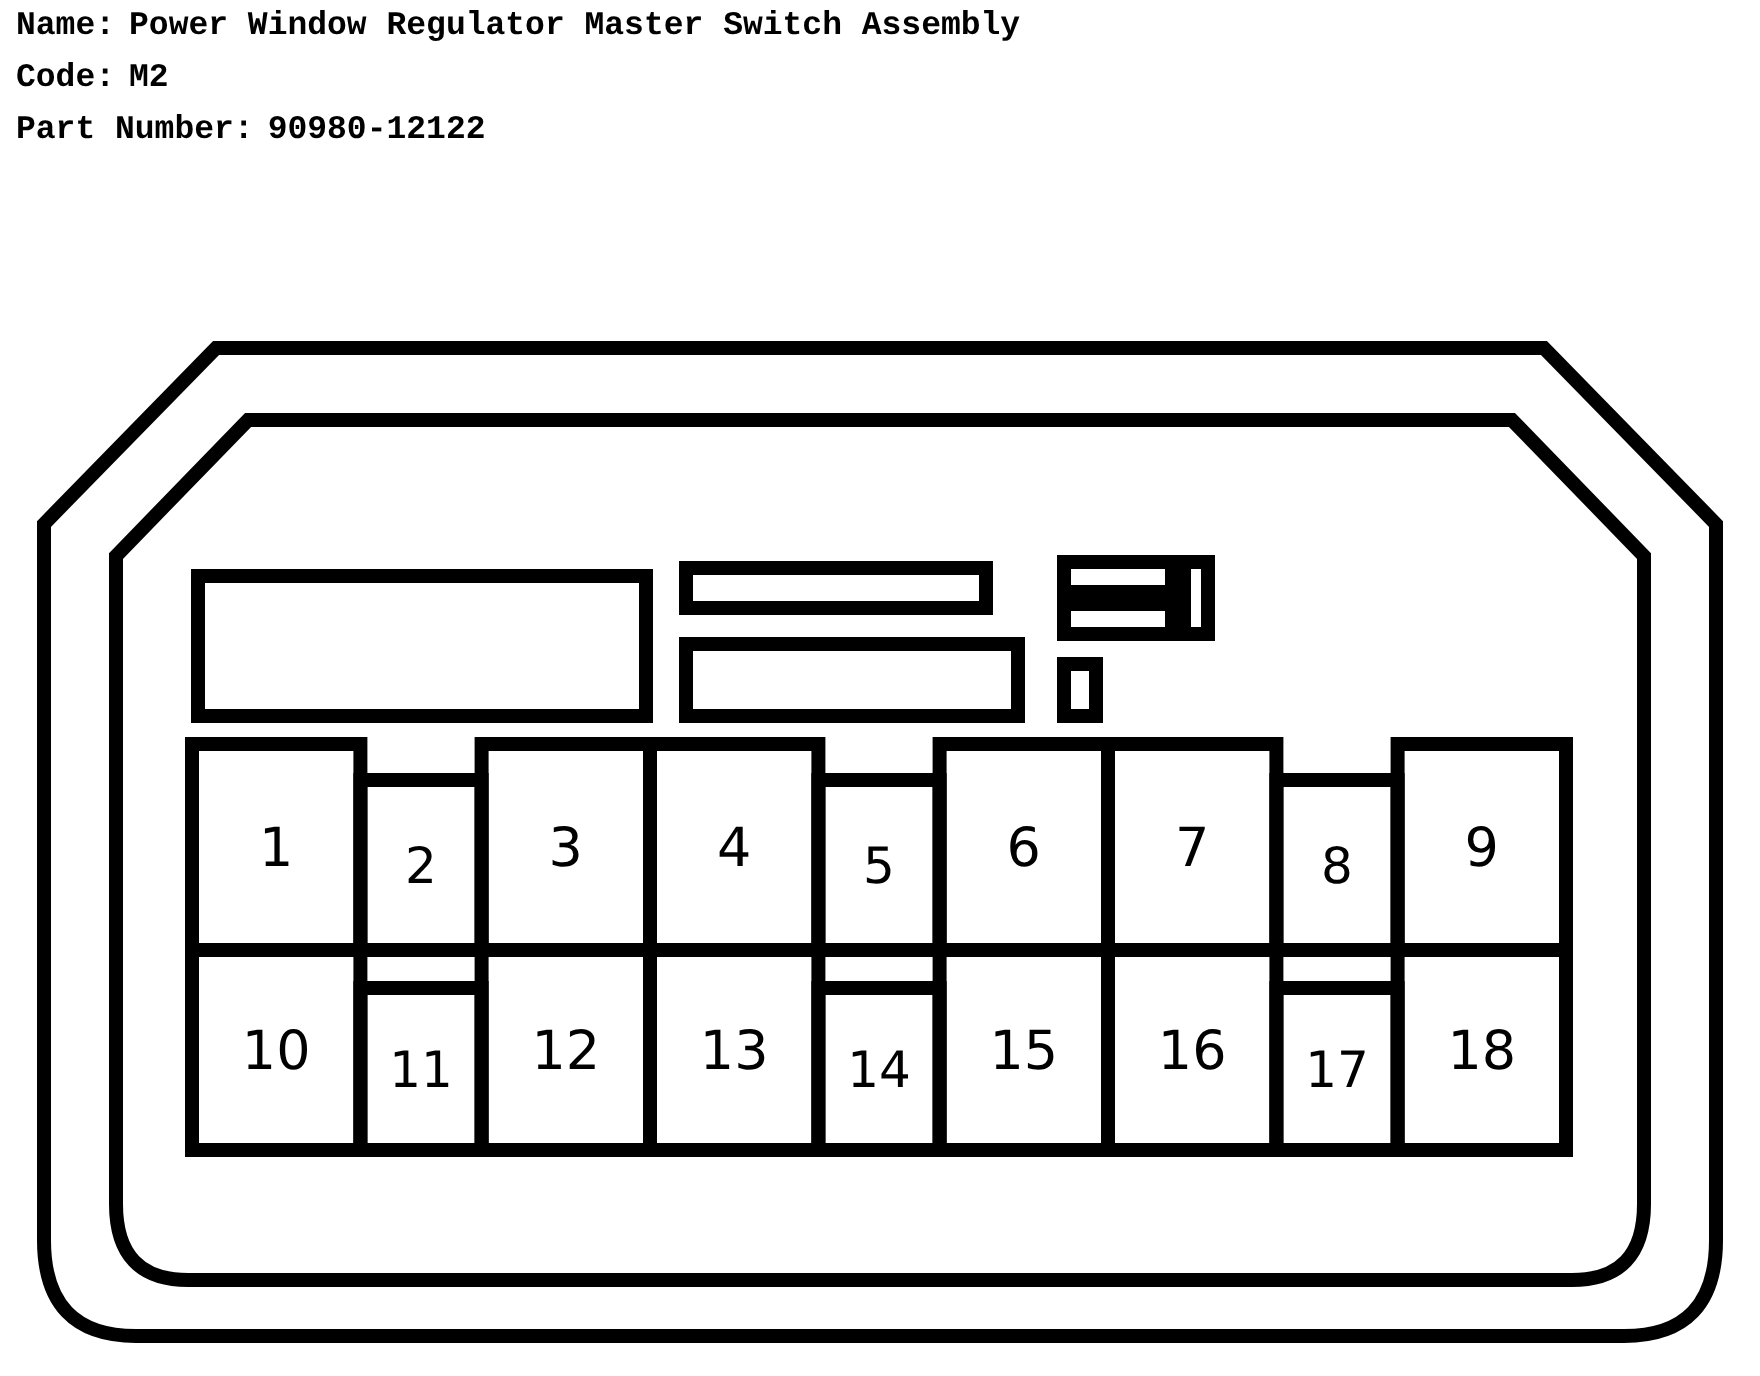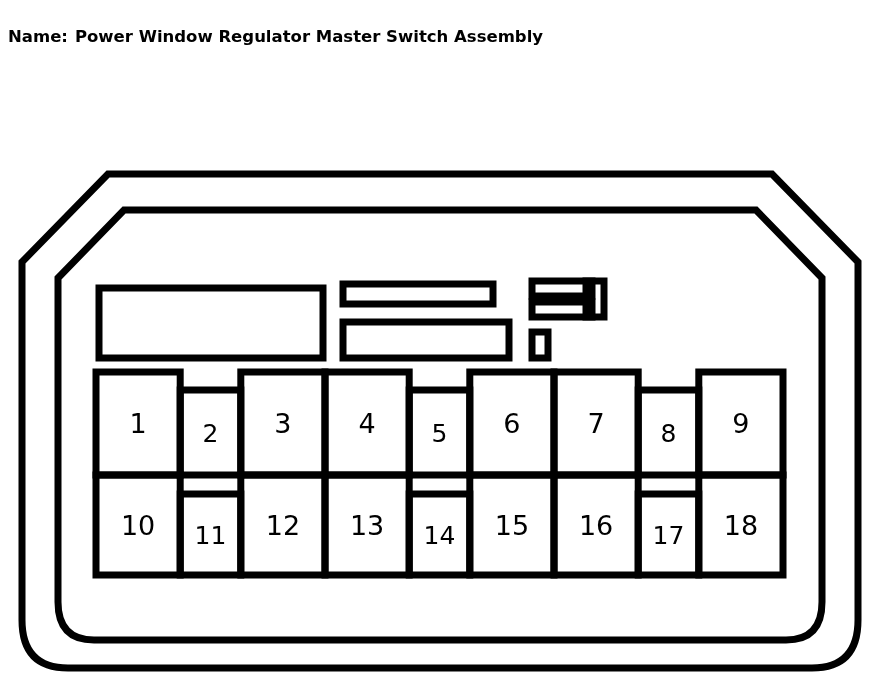--- a/index.html
+++ b/index.html
@@ -1,36 +1,42 @@
 <!DOCTYPE html>
 <html><head>
 <meta charset="utf-8">
 <style>
   html,body{margin:0;padding:0;background:#ffffff;}
   body{width:880px;height:688px;position:relative;overflow:hidden;
        font-family:"DejaVu Sans","Liberation Sans",sans-serif;color:#000;}
 
-  #header{position:absolute;left:8px;top:24px;width:860px;}
+  #header{position:absolute;left:8px;top:0;width:860px;font-family:Liberation Mono, monospace;}
   .hline{font-size:16.5px;font-weight:bold;line-height:26px;white-space:nowrap;letter-spacing:0px;}
   .hlabel{font-weight:bold;}
   .hvalue{font-weight:bold;margin-left:7px;}
 
   #diagram{position:absolute;left:0;top:150px;width:880px;height:538px;}
   #diagram svg{display:block;}
   .blk{fill:none;stroke:#000;stroke-width:7;}
   .cellnum{font-family:"DejaVu Sans","Liberation Sans",sans-serif;
            font-size:27px;fill:#000;text-anchor:middle;dominant-baseline:middle;}
   .cellnum.small{font-size:25px;}
 </style>
 </head>
 <body>
 
 <div id="header">
   <div class="hline">
     <span class="hlabel">Name:</span><span class="hvalue">Power Window Regulator Master Switch Assembly</span>
+  </div>
+  <div class="hline">
+    <span class="hlabel">Code:</span><span class="hvalue">M2</span>
+  </div>
+  <div class="hline">
+    <span class="hlabel">Part Number:</span><span class="hvalue">90980-12122</span>
   </div>
 </div>
 
 <div id="diagram">
 <svg width="880" height="538" viewBox="0 0 880 538" xmlns="http://www.w3.org/2000/svg">
 
   <path class="blk" stroke-width="8" stroke-linejoin="miter" d="M 108,24 L 772,24 L 858,112 L 858,470
            Q 858,518 812,518 L 68,518
            Q 22,518 22,470 L 22,112 Z"></path>
 

